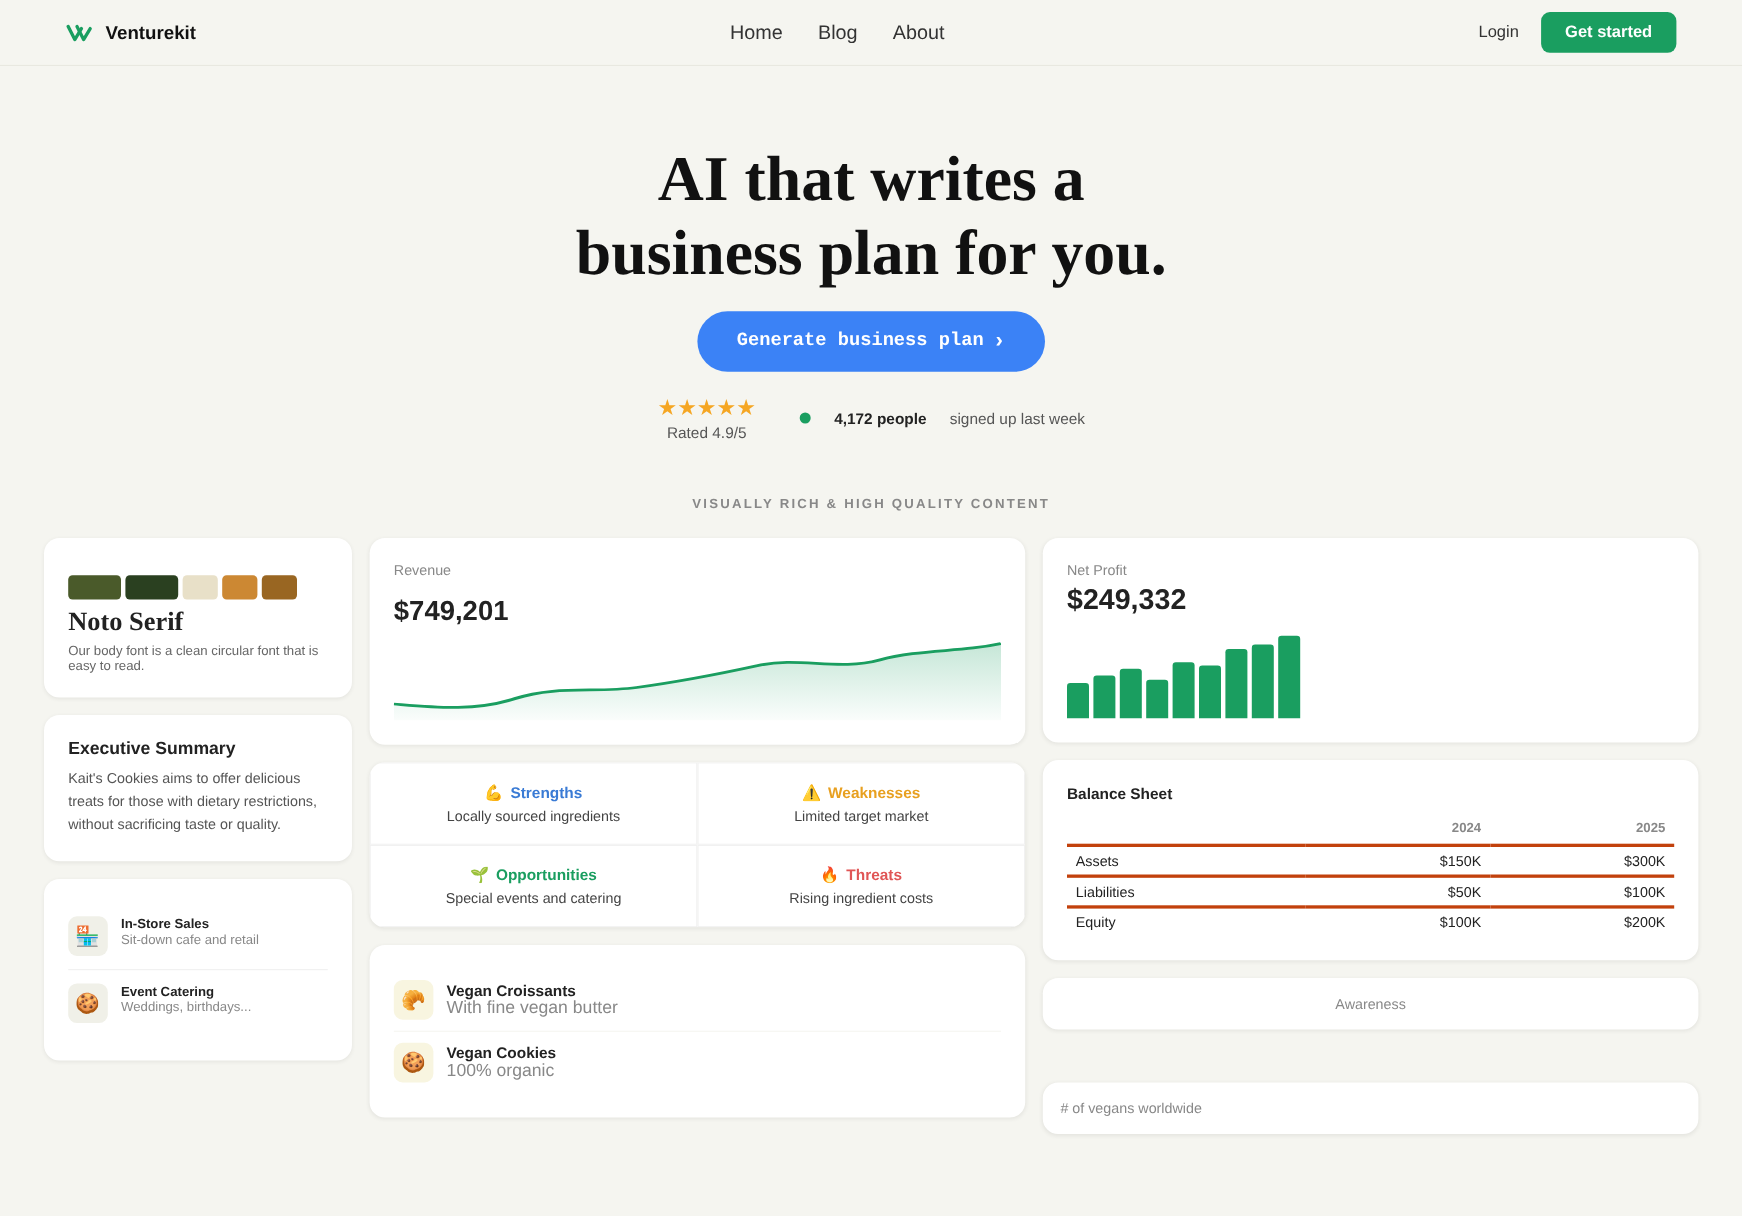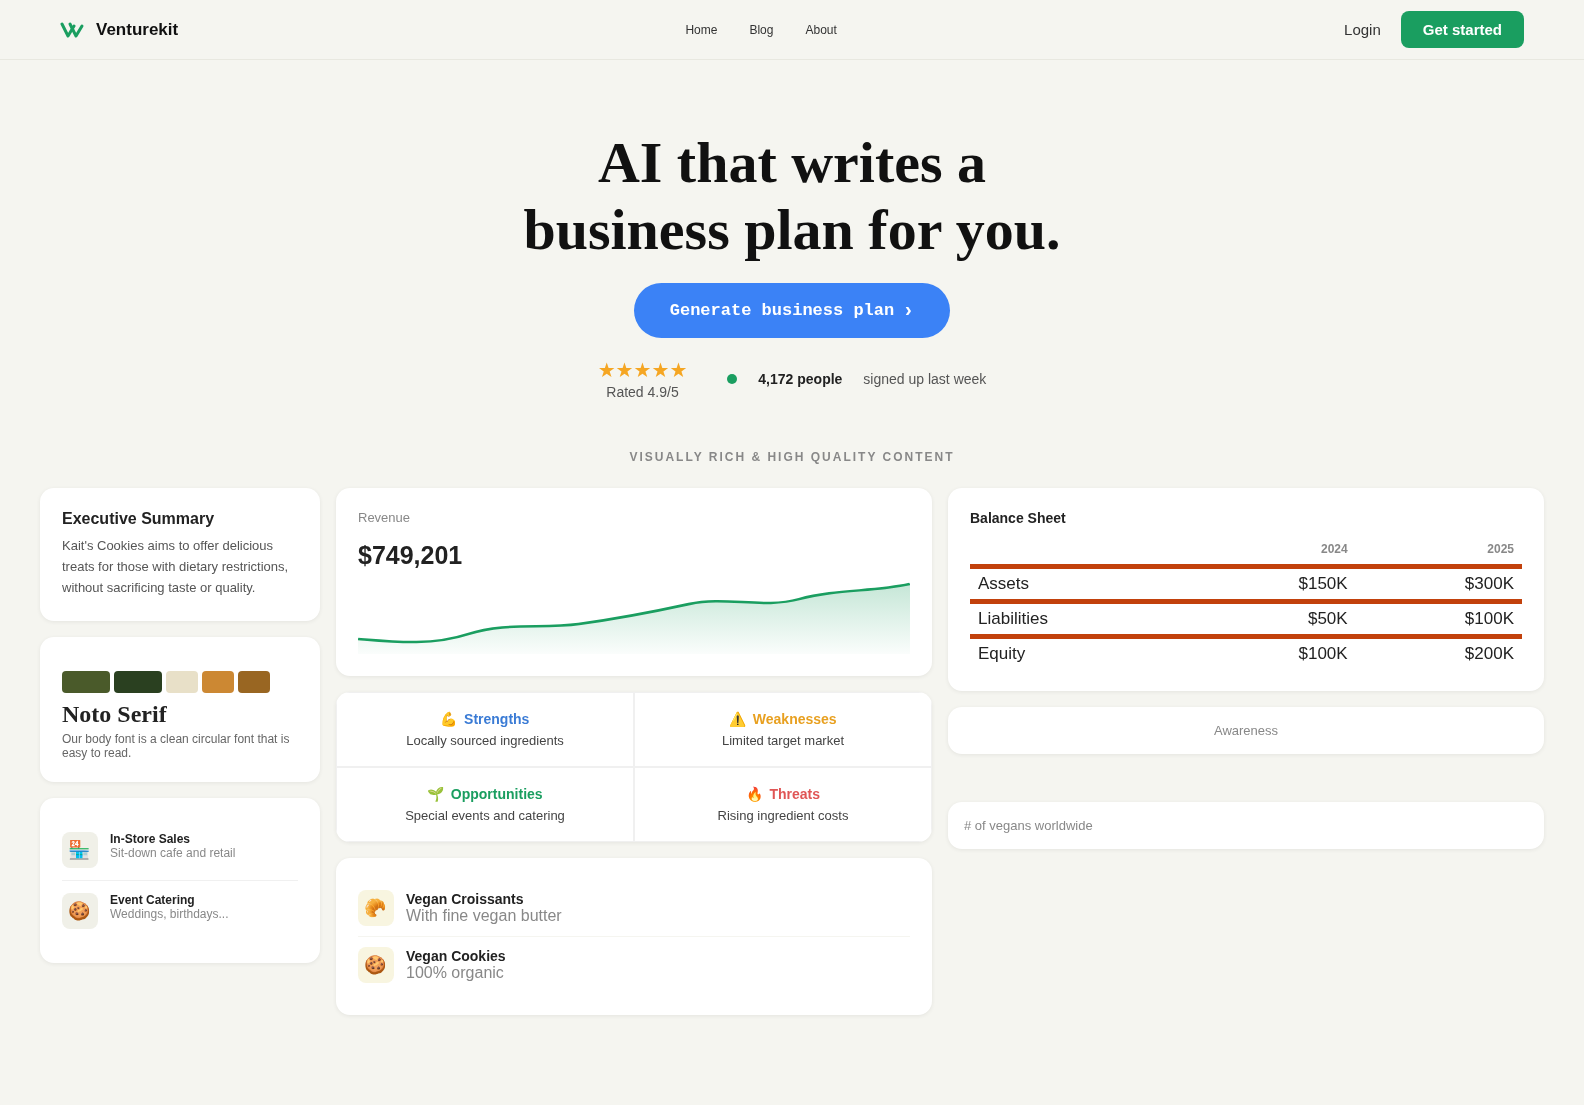--- a/index.html
+++ b/index.html
@@ -6,21 +6,21 @@
     body { font-family: 'Segoe UI', Arial, sans-serif; background: #f5f5f0; color: #222; }
 
     
     nav {
       display: flex; align-items: center; justify-content: space-between;
       padding: 0 60px; height: 60px; background: #f5f5f0;
       border-bottom: 1px solid #e8e8e0;
     }
     .nav-logo { display: flex; align-items: center; gap: 8px; font-weight: 700; font-size: 17px; color: #111; }
     .nav-links { display: flex; gap: 32px; }
-    .nav-links a { text-decoration: none; color: #333; font-size: 12px; }
+    .nav-links a { text-decoration: none; color: #333; font-size: 18px; }
     .nav-right { display: flex; align-items: center; gap: 20px; }
     .nav-login { color: #333; font-size: 15px; text-decoration: none; }
     .btn-green {
       background: #1a9e60; color: #fff; border: none; padding: 10px 22px;
       border-radius: 8px; font-size: 15px; font-weight: 600; cursor: pointer;
     }
 
     
     .hero {
       text-align: center; padding: 70px 20px 50px;
@@ -117,21 +117,21 @@
     .net-profit-label { font-size: 13px; color: #888; margin-bottom: 4px; }
     .net-profit-amount { font-size: 26px; font-weight: 700; margin-bottom: 12px; }
     .bar-chart { display: flex; align-items: flex-end; gap: 4px; height: 80px; }
     .bar { background: #1a9e60; border-radius: 3px 3px 0 0; width: 20px; }
 
     
     .bs-title { font-size: 14px; font-weight: 700; margin-bottom: 12px; }
     .bs-table { width: 100%; border-collapse: collapse; }
     .bs-table th { font-size: 12px; color: #888; font-weight: 600; text-align: right; padding: 4px 8px 8px; }
     .bs-table th:first-child { text-align: left; }
-    .bs-table td { font-size: 17px; padding: 5px 8px; border-top: 5px solid #c2410c; }
+    .bs-table td { font-size: 13px; padding: 5px 8px; border-top: 3px solid #c2410c; }
     .bs-table td:not(:first-child) { text-align: right; }
 
     
     .awareness-label { font-size: 13px; color: #888; text-align: center; }
 
     
     .vegans-label { font-size: 13px; color: #888; }
 
     
     .logo-icon { width: 28px; height: 24px; display: inline-block; }
@@ -185,34 +185,34 @@
 </section>
 
 <div class="section-label">VISUALLY RICH &amp; HIGH QUALITY CONTENT</div>
 
 <div class="dashboard-section">
   <div class="dashboard-grid">
 
     <div class="left-col">
 
       <div class="card">
-        <div class="exec-title">Executive Summary</div>
-        <div class="exec-text">Kait's Cookies aims to offer delicious treats for those with dietary restrictions, without sacrificing taste or quality.</div>
-      </div>
-
-      <div class="card">
         <div class="color-swatches">
           <div class="swatch" style="background:#4a5a2a; width:48px"></div>
           <div class="swatch" style="background:#2a4020; width:48px"></div>
           <div class="swatch" style="background:#e8e0c8; width:32px"></div>
           <div class="swatch" style="background:#cc8833; width:32px"></div>
           <div class="swatch" style="background:#996622; width:32px"></div>
         </div>
         <div class="font-name">Noto Serif</div>
         <div class="font-desc">Our body font is a clean circular font that is easy to read.</div>
+      </div>
+
+      <div class="card">
+        <div class="exec-title">Executive Summary</div>
+        <div class="exec-text">Kait's Cookies aims to offer delicious treats for those with dietary restrictions, without sacrificing taste or quality.</div>
       </div>
 
       <div class="card">
         <div class="biz-item">
           <div class="biz-icon">🏪</div>
           <div>
             <div class="biz-label">In-Store Sales</div>
             <div class="biz-sub">Sit-down cafe and retail</div>
           </div>
         </div>
@@ -290,20 +290,36 @@
             <div class="product-name">Vegan Cookies</div>
             <div class="product-sub">100% organic</div>
           </div>
         </div>
       </div>
 
     </div>
 
     <div class="right-col">
 
+      <div class="card">
+        <div class="net-profit-label">Net Profit</div>
+        <div class="net-profit-amount">$249,332</div>
+        <div class="bar-chart" id="bar-chart-container">
+
+        <div class="bar" style="height: 32.8125px;"></div>
+            <div class="bar" style="height: 39.375px;"></div>
+            <div class="bar" style="height: 45px;"></div>
+            <div class="bar" style="height: 35.625px;"></div>
+            <div class="bar" style="height: 51.5625px;"></div>
+            <div class="bar" style="height: 48.75px;"></div>
+            <div class="bar" style="height: 63.75px;"></div>
+            <div class="bar" style="height: 67.5px;"></div>
+            <div class="bar" style="height: 75px;"></div>
+          </div>
+      </div>
 
       <div class="card">
         <div class="bs-title">Balance Sheet</div>
         <table class="bs-table">
           <thead>
             <tr>
               <th></th>
               <th>2024</th>
               <th>2025</th>
             </tr>

